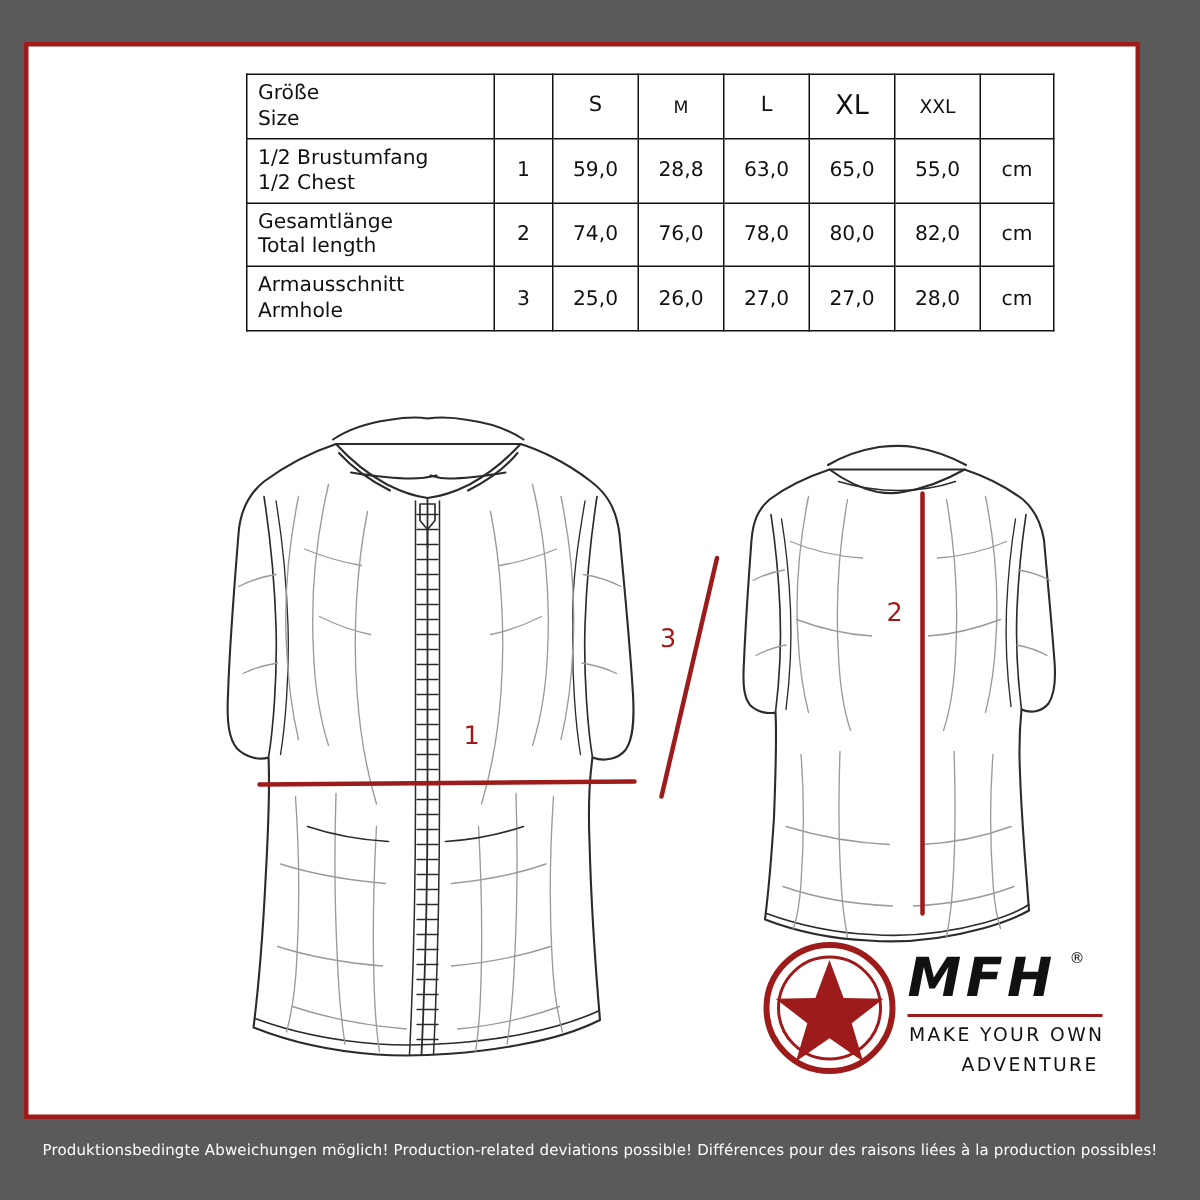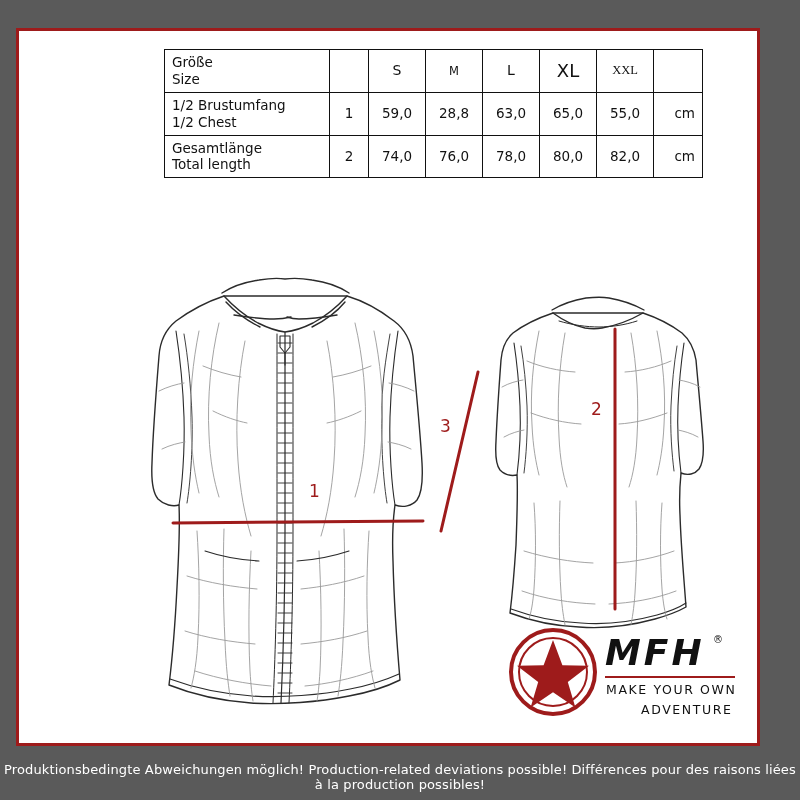--- a/index.html
+++ b/index.html
@@ -31,21 +31,21 @@
     border: 3px solid #9e1b1b;
     box-sizing: border-box;
   }
   #footer {
     position: absolute;
     left: 0;
     top: 762px;
     width: 800px;
     text-align: center;
     color: #ffffff;
-    font-size: 13px;
+    font-size: 10px;
     font-family: "DejaVu Sans", sans-serif;
     letter-spacing: 0.01em;
   }
 
   
   #size-table {
     position: absolute;
     left: 145px;
     top: 18px;
     border-collapse: collapse;
@@ -66,34 +66,34 @@
     white-space: pre-line;
   }
   #size-table td.num {
     width: 24px;
   }
   #size-table td.val {
     width: 42px;
   }
   #size-table td.unit {
     width: 34px;
-    text-align: right;
+    text-align: center;
   }
   #size-table td.blank {
     width: 34px;
     border: 1.5px solid #111;
   }
   #size-table th.hdr {
     width: 42px;
   }
   #size-table th.hdr-s { font-size: 14px; }
   #size-table th.hdr-m { font-size: 11.5px; }
   #size-table th.hdr-l { font-size: 14px; }
   #size-table th.hdr-xl { font-size: 18px; }
-  #size-table th.hdr-xxl { font-size: 12.5px; font-family: Liberation Serif, serif; }
+  #size-table th.hdr-xxl { font-size: 12.5px; }
 
   
   #drawing {
     position: absolute;
     left: 0;
     top: 0;
     width: 744px;
     height: 718px;
     pointer-events: none;
   }
@@ -200,20 +200,31 @@
 Total length</td>
           <td class="num">2</td>
           <td class="val">74,0</td>
           <td class="val">76,0</td>
           <td class="val">78,0</td>
           <td class="val">80,0</td>
           <td class="val">82,0</td>
           <td class="unit">cm</td>
         </tr>
 
+        <tr>
+          <td class="label">Armausschnitt
+Armhole</td>
+          <td class="num">3</td>
+          <td class="val">25,0</td>
+          <td class="val">26,0</td>
+          <td class="val">27,0</td>
+          <td class="val">27,0</td>
+          <td class="val">28,0</td>
+          <td class="unit">cm</td>
+        </tr>
       </tbody>
     </table>
 
     <svg id="drawing" viewBox="0 0 744 718">
       <g fill="none" stroke="#2b2b2b" stroke-width="1.4" stroke-linejoin="round" stroke-linecap="round">
 
         <g>
 
           <path d="M205,265
                    C196,268 176,276 157,290

